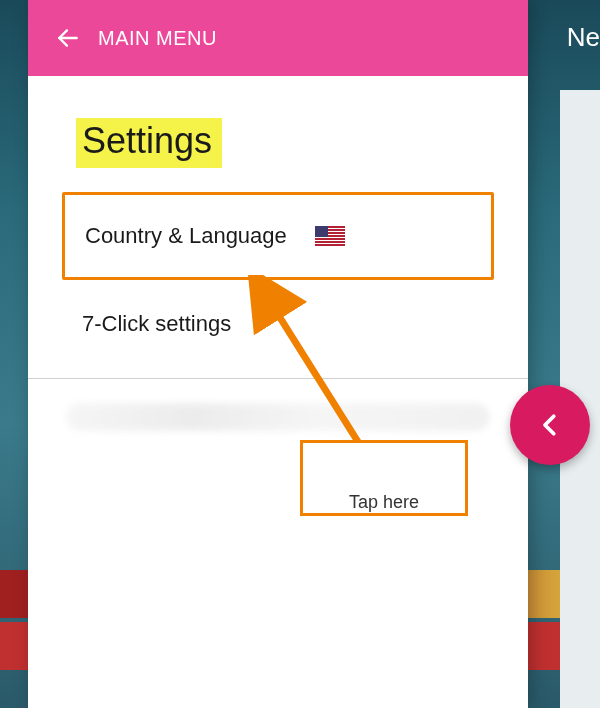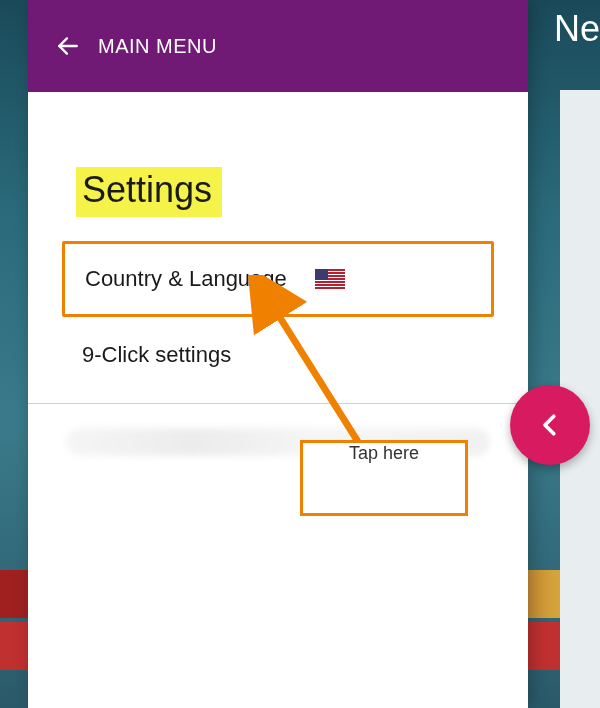--- a/index.html
+++ b/index.html
@@ -36,22 +36,22 @@
       top: 0;
       left: 28px;
       width: 500px;
       bottom: 0;
       background: #fff;
       box-shadow: 4px 0 16px rgba(0,0,0,0.25);
       display: flex;
       flex-direction: column;
     }
     .header {
-      background: #701a75;
-      height: 92px;
+      background: #ec4899;
+      height: 76px;
       display: flex;
       align-items: center;
       padding: 0 24px;
     }
     .back-arrow {
       width: 32px;
       height: 32px;
       display: flex;
       align-items: center;
       justify-content: center;
@@ -61,35 +61,34 @@
     .header-title {
       color: #fff;
       font-size: 20px;
       font-weight: 500;
       letter-spacing: 0.5px;
     }
     .content {
       flex: 1;
       padding: 32px 34px 0 34px;
       position: relative;
-      margin-top: 33px;
     }
     .section-title {
       display: inline-block;
       font-size: 36px;
       font-weight: 400;
       color: #1a1a1a;
       background: #f5f34a;
       padding: 2px 10px 6px 6px;
       margin: 10px 0 24px 14px;
     }
     .menu-item {
       display: flex;
       align-items: center;
-      height: 76px;
+      height: 88px;
       padding: 17px 20px;
       font-size: 22px;
       color: #1a1a1a;
     }
     .menu-item-highlighted {
       border: 3px solid #f08000;
       border-radius: 2px;
     }
     .menu-item-label {
       flex: 0 0 auto;
@@ -135,37 +134,37 @@
     }
     .callout {
       position: absolute;
       left: 300px;
       top: 440px;
       width: 168px;
       height: 76px;
       border: 3px solid #f08000;
       background: #fff;
       display: flex;
-      align-items: flex-start;
+      align-items: flex-end;
       justify-content: center;
       font-size: 18px;
       color: #333;
     }
     .arrow-svg {
       position: absolute;
       left: 240px;
       top: 275px;
       pointer-events: none;
     }
     .ne-badge {
       position: absolute;
       right: 0;
-      top: 8px;
+      top: 22px;
       color: #fff;
-      font-size: 36px;
+      font-size: 26px;
       font-weight: 400;
       padding-left: 10px;
     }
     .fab {
       position: absolute;
       right: 10px;
       top: 385px;
       width: 80px;
       height: 80px;
       border-radius: 50%;
@@ -202,21 +201,21 @@
   <div class="content">
     <div class="section-title">Settings</div>
 
     <div class="menu-item menu-item-highlighted">
       <span class="menu-item-label">Country &amp; Language</span>
       <span class="flag"></span>
     </div>
 
 
     <div class="menu-item">
-      <span class="menu-item-label">9-Click settings</span>
+      <span class="menu-item-label">7-Click settings</span>
     </div>
 
 
     <div class="divider"></div>
 
     <div class="blur-row"></div>
   </div>
 </div>
 
 <svg class="arrow-svg" width="160" height="190">

